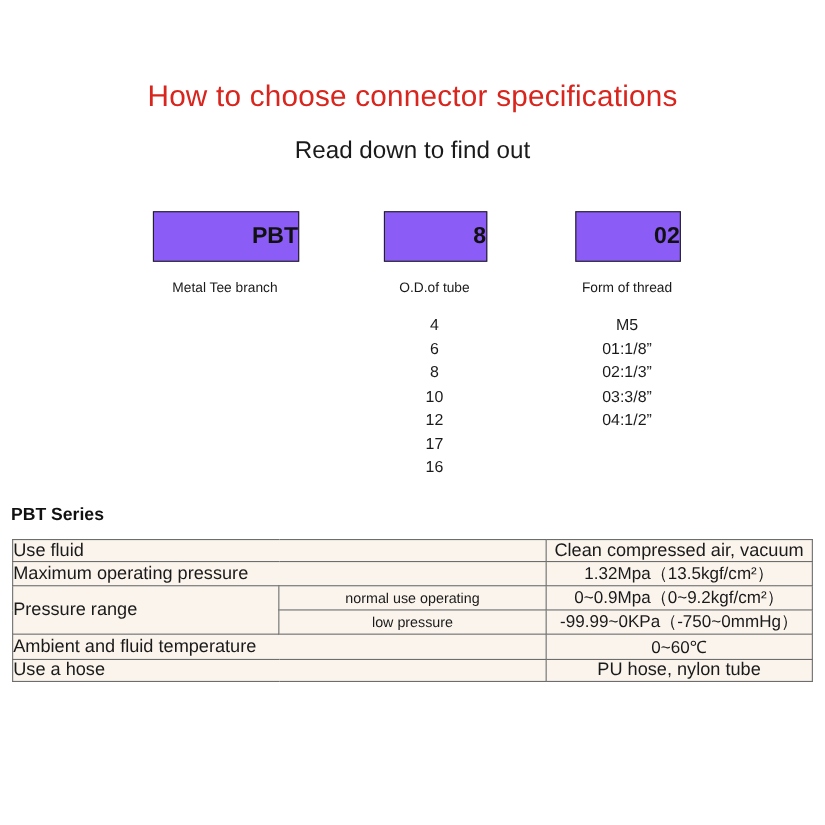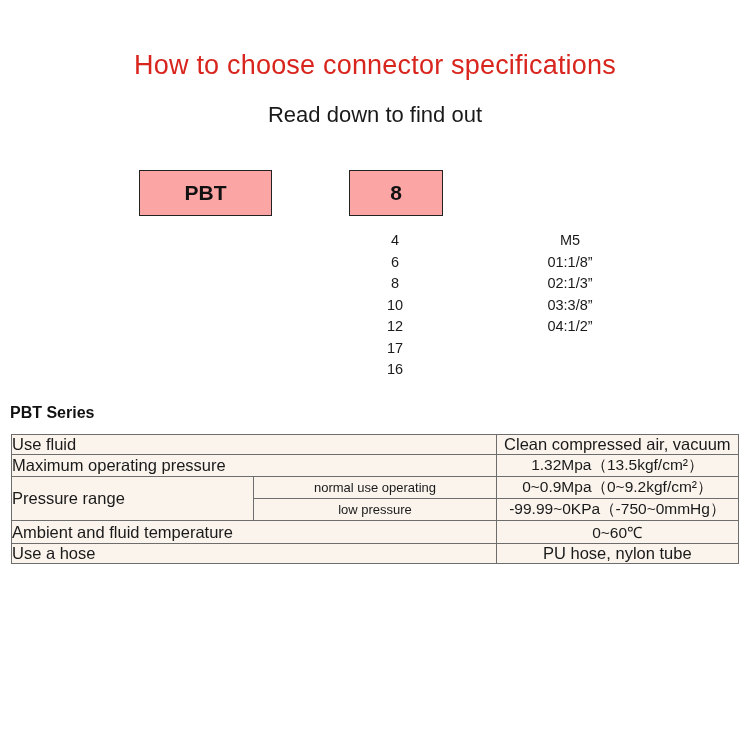--- a/index.html
+++ b/index.html
@@ -17,44 +17,44 @@
   .page {
     position: relative;
     width: 750px;
     height: 750px;
   }
   .title {
     text-align: center;
     color: #d8251d;
     font-size: 27px;
     font-weight: 400;
-    margin-top: 50px;
+    margin-top: 72px;
     letter-spacing: 0.2px;
   }
   .subtitle {
     text-align: center;
     color: #1a1a1a;
     font-size: 22px;
     font-weight: 400;
     margin-top: 21px;
   }
 
   
   .code-row {
     position: relative;
     height: 48px;
     margin-top: 42px;
   }
   .code-box {
     position: absolute;
     border: 1px solid #222;
-    background: #fca5a5;
+    background: #8b5cf6;
     height: 44px;
     line-height: 44px;
-    text-align: center;
+    text-align: right;
     font-size: 21px;
     font-weight: bold;
     color: #111;
   }
   .box-1 { left: 139px; width: 131px; }
   .box-2 { left: 349px; width: 92px;  }
   .box-3 { left: 523px; width: 94px;  }
 
   .caption-row {
     position: relative;
@@ -130,22 +130,28 @@
 <body>
 
 <div class="page">
 
   <div class="title">How to choose connector specifications</div>
   <div class="subtitle">Read down to find out</div>
 
   <div class="code-row">
     <div class="code-box box-1">PBT</div>
     <div class="code-box box-2">8</div>
+    <div class="code-box box-3">02</div>
   </div>
 
+  <div class="caption-row">
+    <div class="caption cap-1">Metal Tee branch</div>
+    <div class="caption cap-2">O.D.of tube</div>
+    <div class="caption cap-3">Form of thread</div>
+  </div>
 
   <div class="lists">
     <div class="list list-2">
       <div>4</div>
       <div>6</div>
       <div>8</div>
       <div>10</div>
       <div>12</div>
       <div>17</div>
       <div>16</div>

